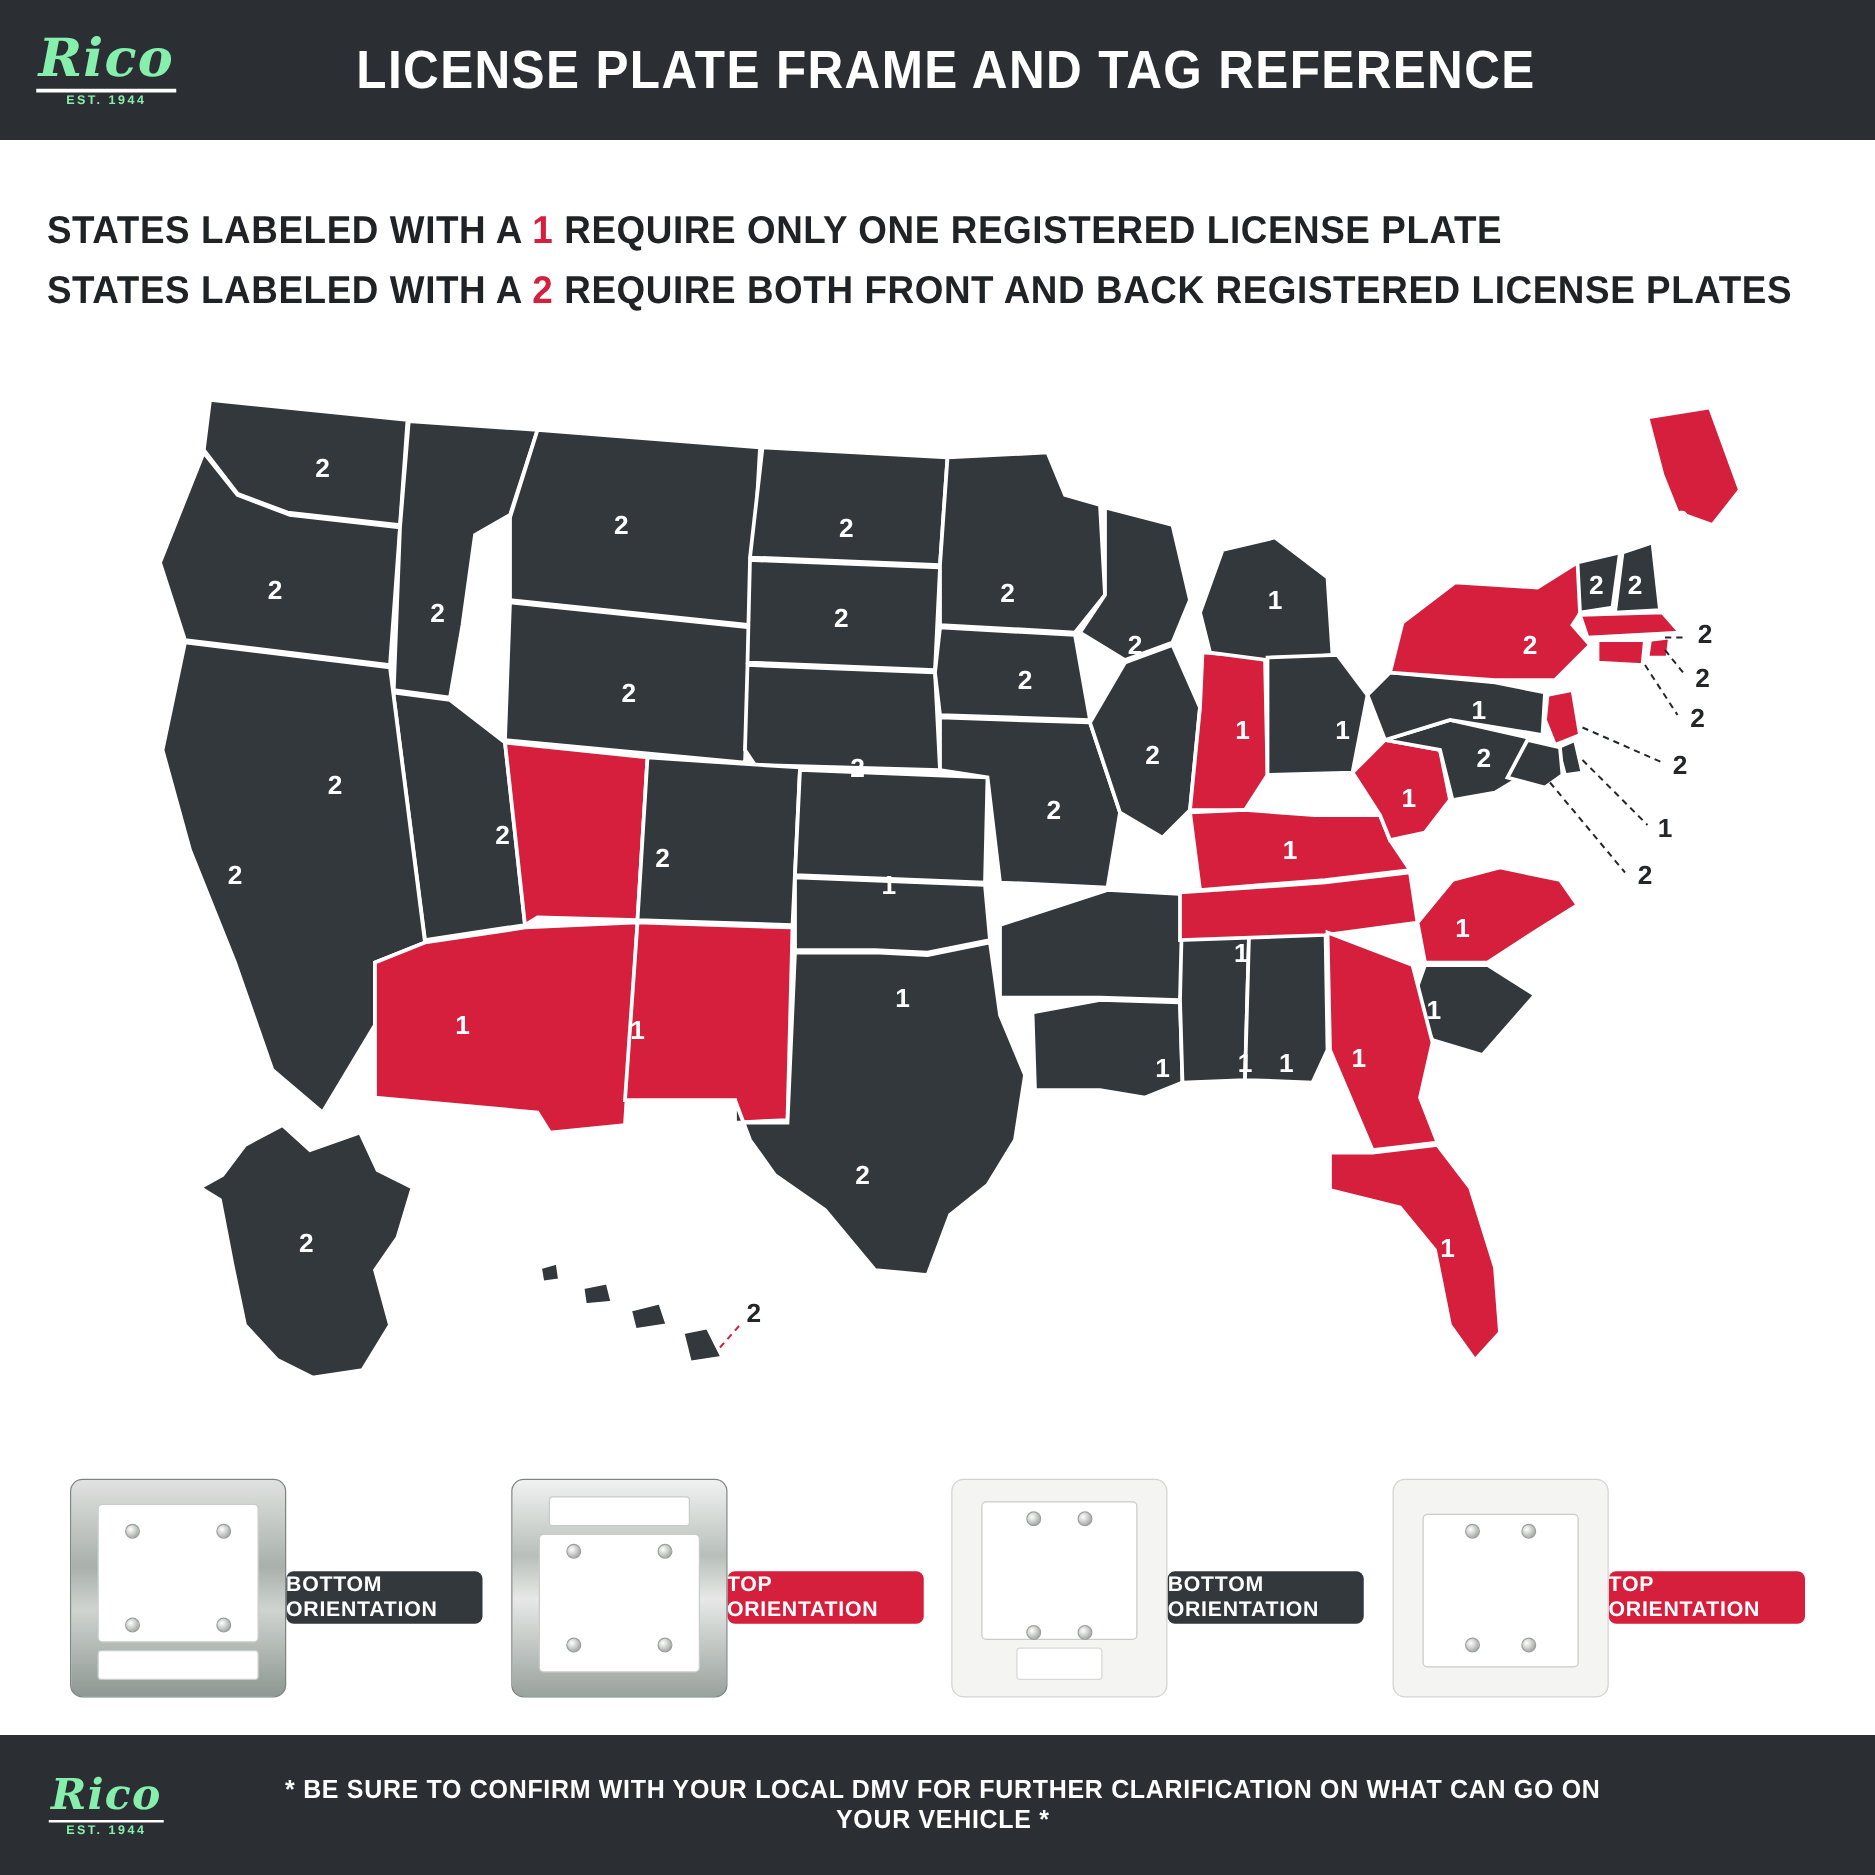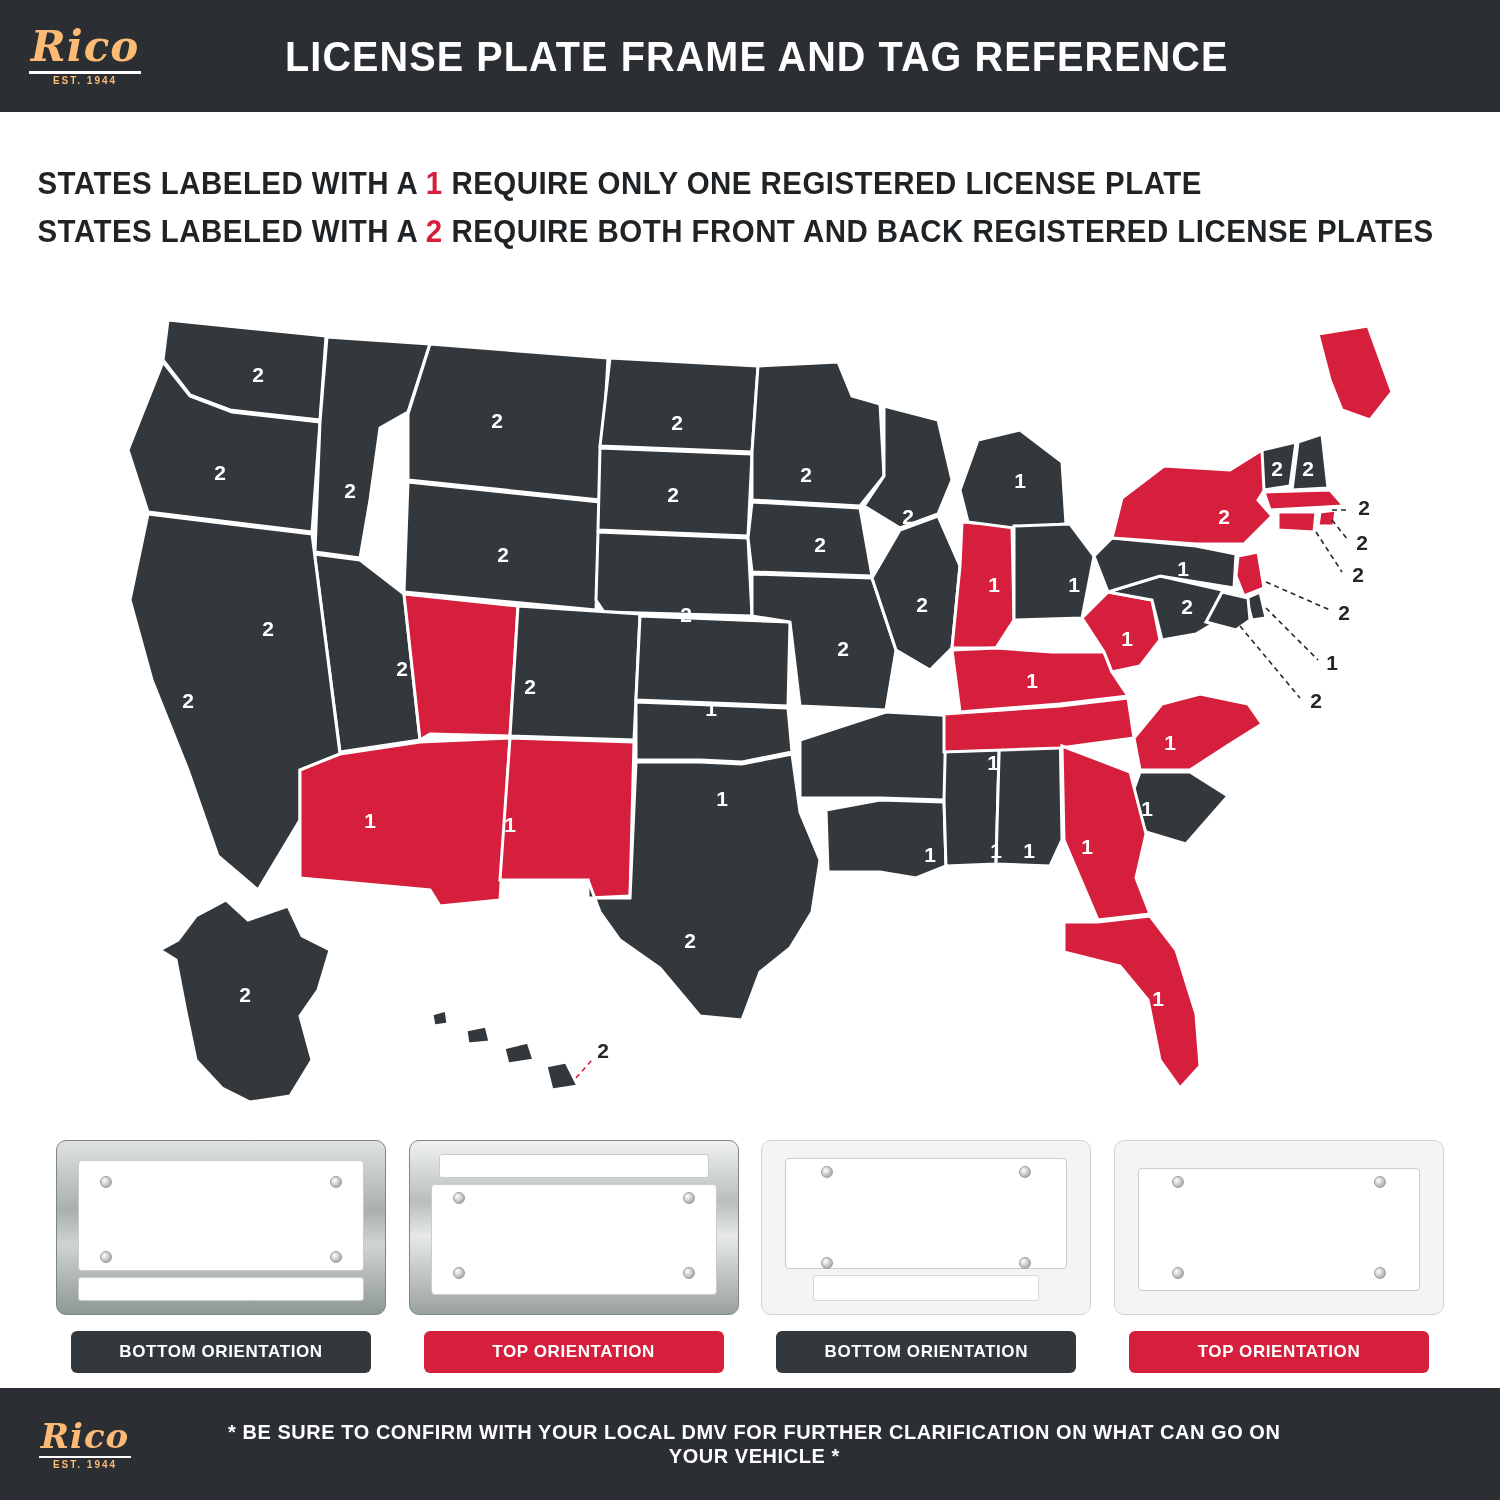--- a/index.html
+++ b/index.html
@@ -27,21 +27,21 @@
   }
   .logo-wrap {
     width: 170px;
     height: 112px;
     display: flex;
     align-items: center;
     justify-content: center;
     flex: none;
   }
   .logo {
-    color: #fdba74;
+    color: #86efac;
     text-align: center;
     line-height: 1;
   }
   .logo .logo-word {
     font-family: "DejaVu Serif", serif;
     font-style: italic;
     font-weight: bold;
     font-size: 42px;
     letter-spacing: 1px;
   }
@@ -130,21 +130,20 @@
     width: 1500px;
     height: 260px;
     display: flex;
     justify-content: space-between;
     padding: 0 56px;
     box-sizing: border-box;
   }
   .frame-cell {
     width: 330px;
     display: flex;
-    flex-direction: column;
     align-items: center;
   }
   .frame-img {
     width: 330px;
     height: 175px;
     position: relative;
   }
   .frame-outer {
     position: absolute;
     inset: 0;

